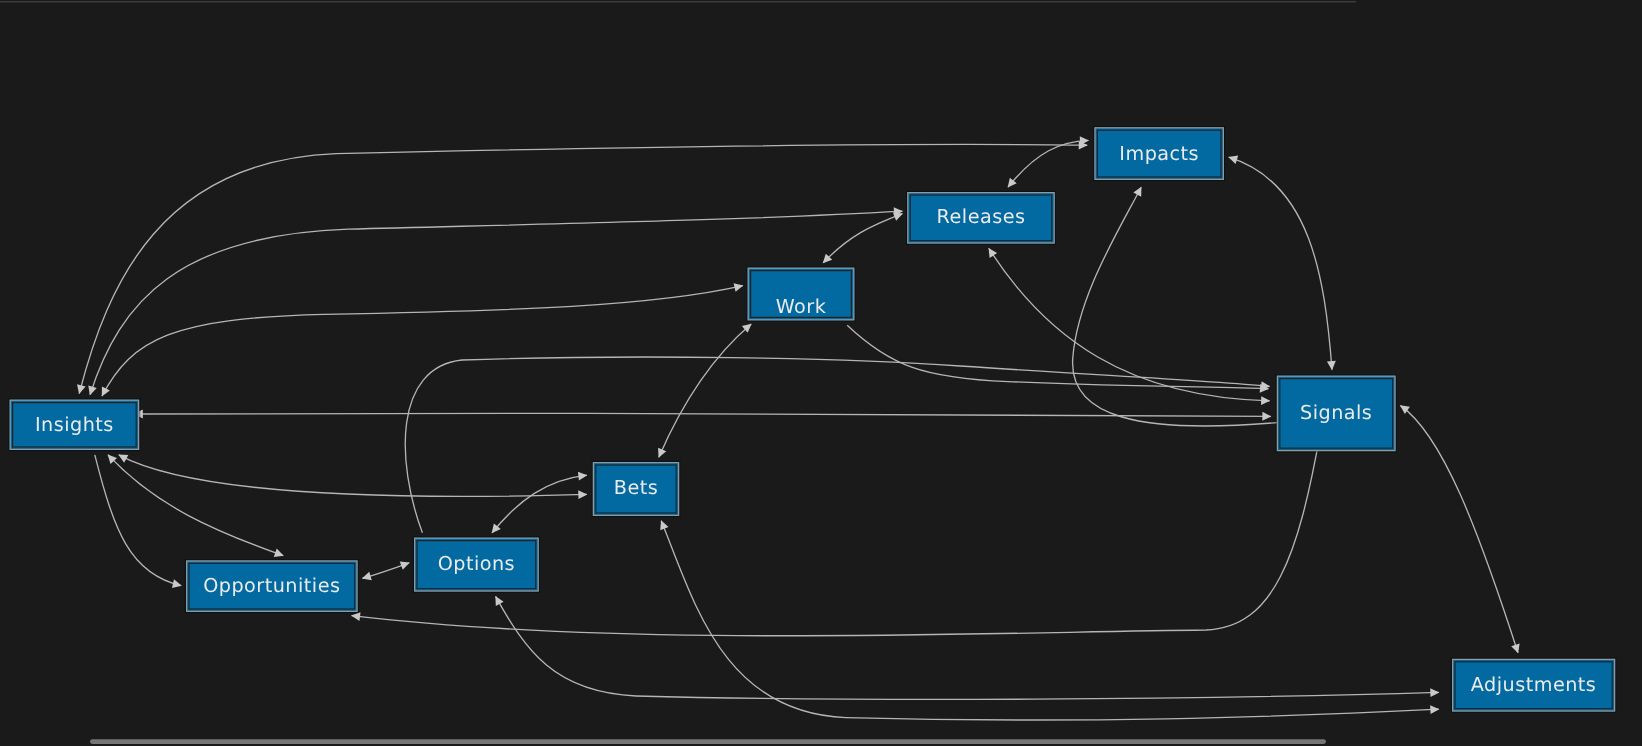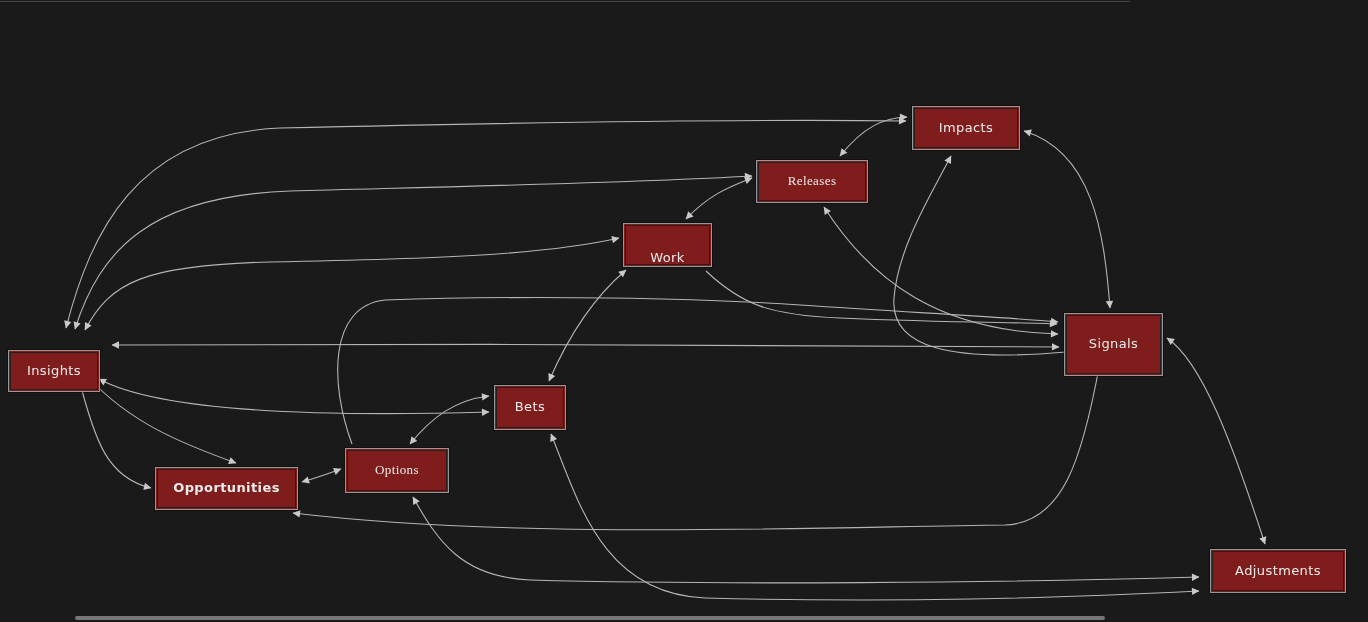--- a/index.html
+++ b/index.html
@@ -7,27 +7,27 @@
     position:relative;
     width:1368px;height:622px;
     background:#1a1a1a;
     overflow:hidden;
     font-family:"DejaVu Sans","Liberation Sans",sans-serif;
   }
   #edge-layer{position:absolute;left:0;top:0;width:100%;height:100%;}
   .node{
     position:absolute;
     box-sizing:border-box;
-    background:#7f1d1d;
+    background:#0369a1;
     border:1px solid #979797;
     outline:1px solid rgba(30,30,30,.9);
     outline-offset:-3px;
     display:flex;align-items:center;justify-content:center;
     color:#ebebeb;
-    font-size:13px;
+    font-size:16px;
     letter-spacing:.4px;
     cursor:default;
     box-shadow:0 0 0 1px rgba(0,0,0,.35);
   }
   .node span{transform:translateY(-1px);}
   #top-edge-line{
     position:absolute;left:0;top:1px;height:1px;
     background:#4f4f4f;opacity:.8;
   }
   #h-scrollbar{
@@ -63,36 +63,36 @@
         <path d="M 686,219 C 708,196 726,188 752,178" fill="none" stroke="#b5b5b5" stroke-width="1.1" marker-end="url(#arrow-end)" marker-start="url(#arrow-end)"></path>
         <path d="M 706,271 C 742,305 770,315 840,318 C 955,323 1020,322 1057,324" fill="none" stroke="#b5b5b5" stroke-width="1.1" marker-end="url(#arrow-end)"></path>
         <path d="M 824,207 C 872,282 940,331 1058,334" fill="none" stroke="#b5b5b5" stroke-width="1.1" marker-end="url(#arrow-end)" marker-start="url(#arrow-end)"></path>
         <path d="M 840,156 C 864,126 884,118 907,117" fill="none" stroke="#b5b5b5" stroke-width="1.1" marker-end="url(#arrow-end)" marker-start="url(#arrow-end)"></path>
         <path d="M 1024,131 C 1092,152 1104,230 1110,308" fill="none" stroke="#b5b5b5" stroke-width="1.1" marker-end="url(#arrow-end)" marker-start="url(#arrow-end)"></path>
         <path d="M 1066,352 C 950,362 890,348 894,298 C 898,248 930,196 951,156" fill="none" stroke="#b5b5b5" stroke-width="1.1" marker-end="url(#arrow-end)"></path>
         <path d="M 1167,338 C 1202,362 1232,442 1265,544" fill="none" stroke="#b5b5b5" stroke-width="1.1" marker-end="url(#arrow-end)" marker-start="url(#arrow-end)"></path>
       </g>
   </svg>
   <div id="nodes-group">
-      <div class="node" style="left: 8px; top: 350px; width: 92px; height: 42px;">
+      <div class="node" style="left: 8px; top: 333px; width: 108px; height: 42px;">
         <span>Insights</span>
       </div>
-      <div class="node" style="left: 155px; top: 467px; width: 143px; height: 43px; font-weight: bold;">
+      <div class="node" style="left: 155px; top: 467px; width: 143px; height: 43px;">
         <span>Opportunities</span>
       </div>
-      <div class="node" style="left: 345px; top: 448px; width: 104px; height: 45px; font-family: Liberation Serif, serif;">
+      <div class="node" style="left: 345px; top: 448px; width: 104px; height: 45px;">
         <span>Options</span>
       </div>
       <div class="node" style="left: 494px; top: 385px; width: 72px; height: 45px;">
         <span>Bets</span>
       </div>
       <div class="node" style="left: 623px; top: 223px; width: 89px; height: 44px; align-items: flex-end;">
         <span>Work</span>
       </div>
-      <div class="node" style="left: 756px; top: 160px; width: 112px; height: 43px; font-family: Liberation Serif, serif;">
+      <div class="node" style="left: 756px; top: 160px; width: 123px; height: 43px;">
         <span>Releases</span>
       </div>
       <div class="node" style="left: 912px; top: 106px; width: 108px; height: 44px;">
         <span>Impacts</span>
       </div>
       <div class="node" style="left: 1064px; top: 313px; width: 99px; height: 63px;">
         <span>Signals</span>
       </div>
       <div class="node" style="left: 1210px; top: 549px; width: 136px; height: 44px;">
         <span>Adjustments</span>

